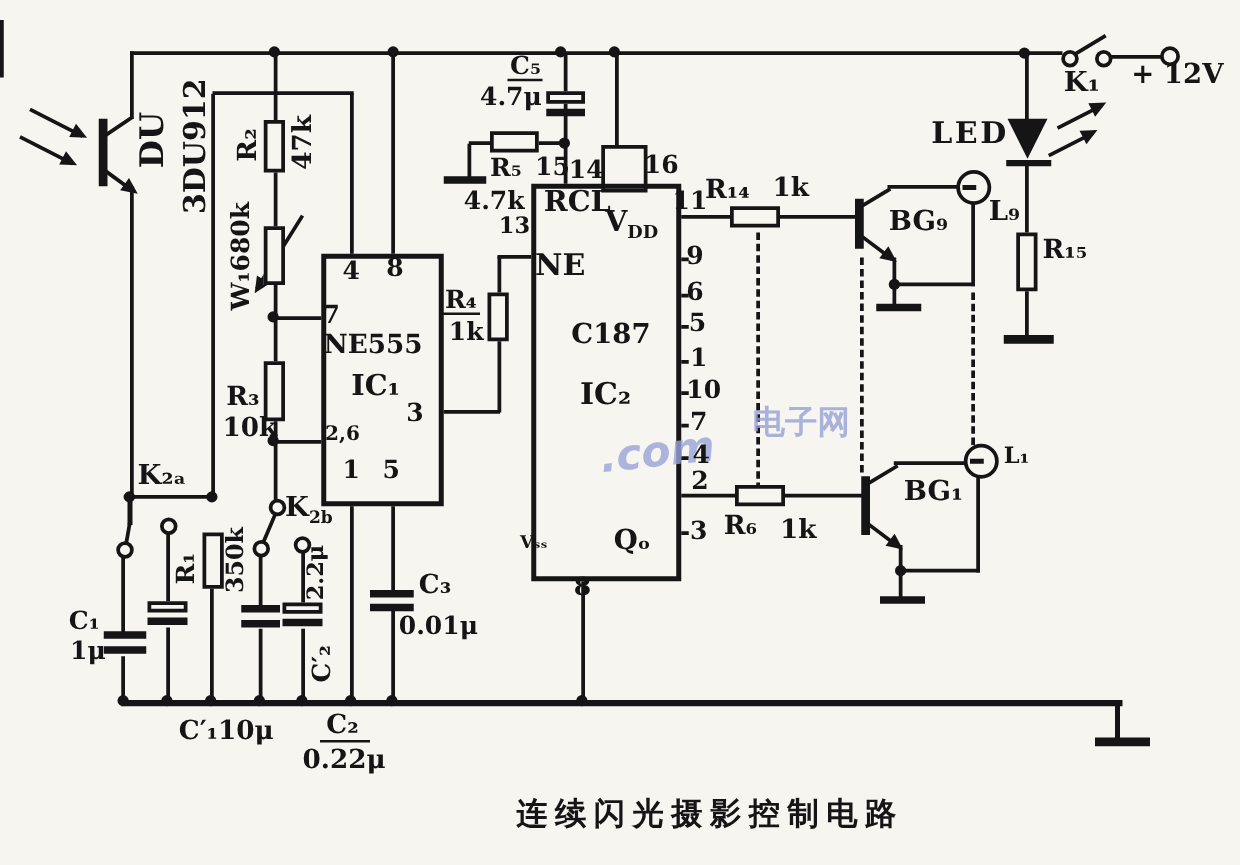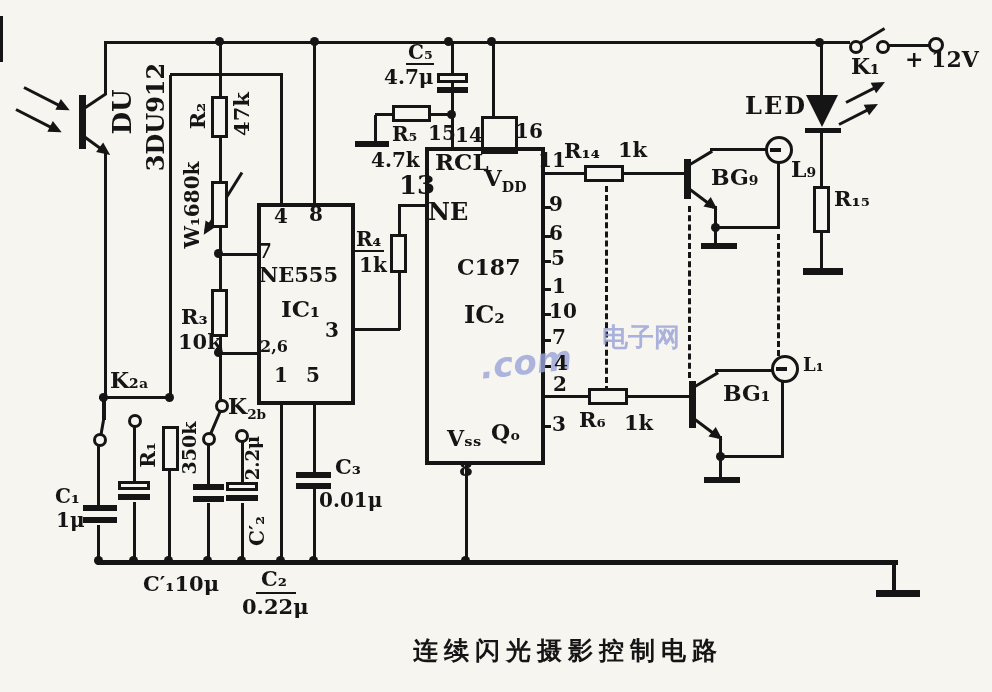--- a/index.html
+++ b/index.html
@@ -230,23 +230,23 @@
   <div class="lbl" style="left:260px;top:339px;font-size:16px;text-align:right;">2,6</div>
   <div class="lbl" style="left:274px;top:365px;font-size:20px;">1</div>
   <div class="lbl" style="left:306px;top:365px;font-size:20px;">5</div>
   <div class="lbl" style="left:325px;top:320px;font-size:20px;">3</div>
 
   <div class="lbl" style="left:435px;top:150px;font-size:23px;">RCL</div>
   <div class="lbl" style="left:484px;top:166px;font-size:23px;"><span>V</span><sub>DD</sub></div>
   <div class="lbl" style="left:428px;top:200px;font-size:24px;">NE</div>
   <div class="lbl" style="left:457px;top:256px;font-size:22px;">C187</div>
   <div class="lbl" style="left:464px;top:303px;font-size:24px;">IC₂</div>
-  <div class="lbl" style="left:447px;top:427px;font-size:22px;">Vₛₛ</div>
+  <div class="lbl" style="left:416px;top:427px;font-size:14px;">Vₛₛ</div>
   <div class="lbl" style="left:491px;top:421px;font-size:22px;">Qₒ</div>
-  <div class="lbl" style="left:399px;top:172px;font-size:26px;">13</div>
+  <div class="lbl" style="left:399px;top:172px;font-size:18px;">13</div>
   <div class="lbl" style="left:428px;top:123px;font-size:20px;">15</div>
   <div class="lbl" style="left:455px;top:125px;font-size:20px;">14</div>
   <div class="lbl" style="left:515px;top:121px;font-size:20px;">16</div>
   <div class="lbl" style="left:538px;top:150px;font-size:20px;">11</div>
   <div class="lbl" style="left:549px;top:194px;font-size:20px;">9</div>
   <div class="lbl" style="left:549px;top:223px;font-size:20px;">6</div>
   <div class="lbl" style="left:551px;top:248px;font-size:20px;">5</div>
   <div class="lbl" style="left:552px;top:276px;font-size:20px;">1</div>
   <div class="lbl" style="left:549px;top:301px;font-size:20px;">10</div>
   <div class="lbl" style="left:552px;top:327px;font-size:20px;">7</div>

